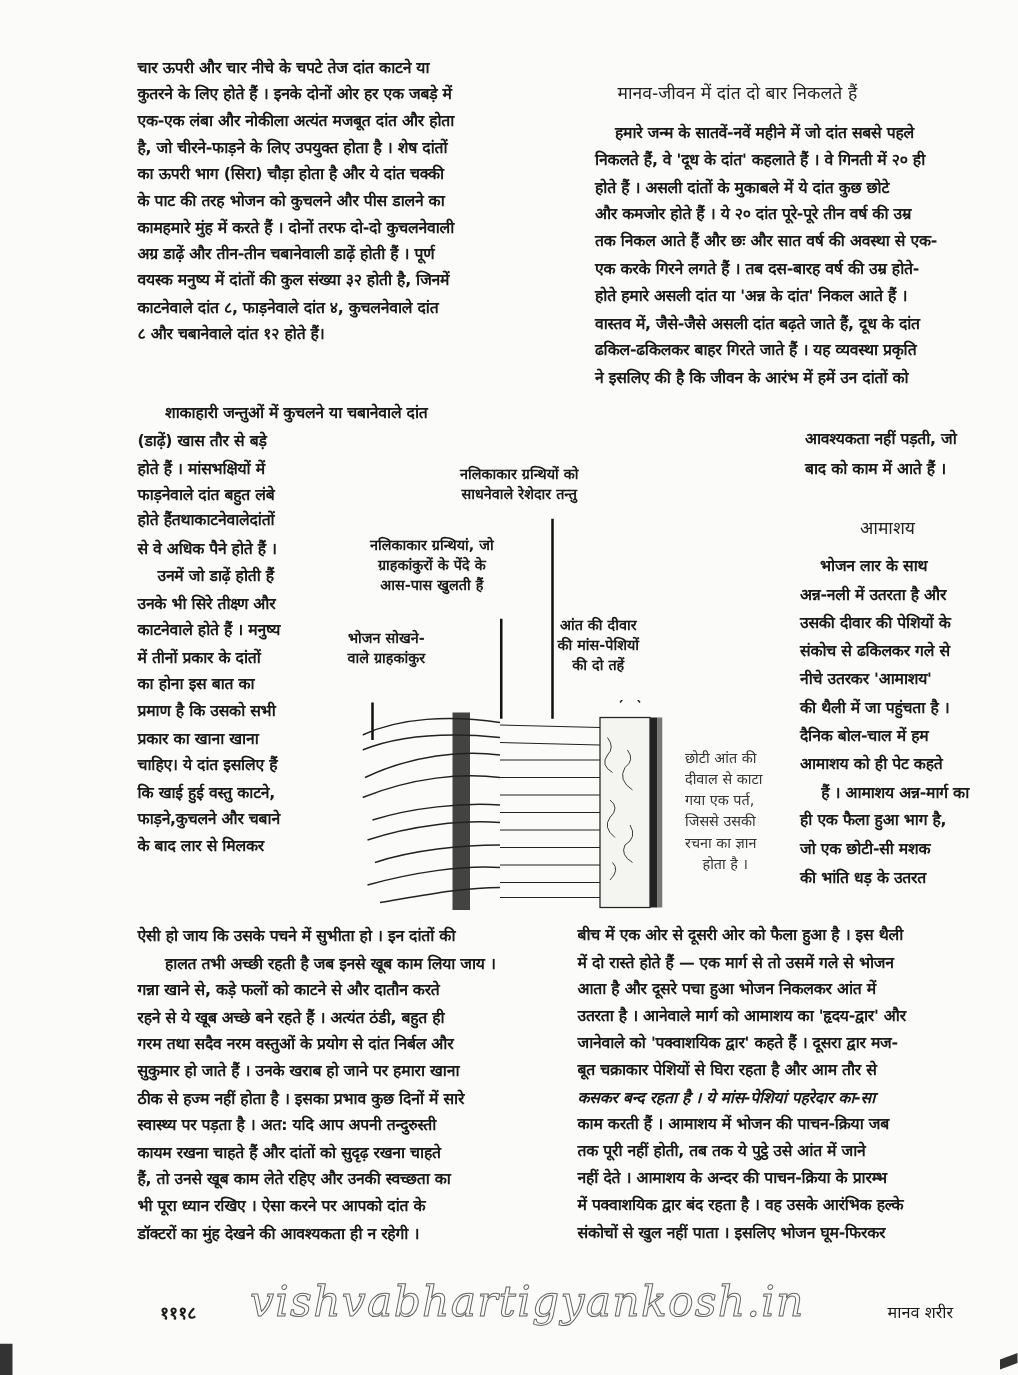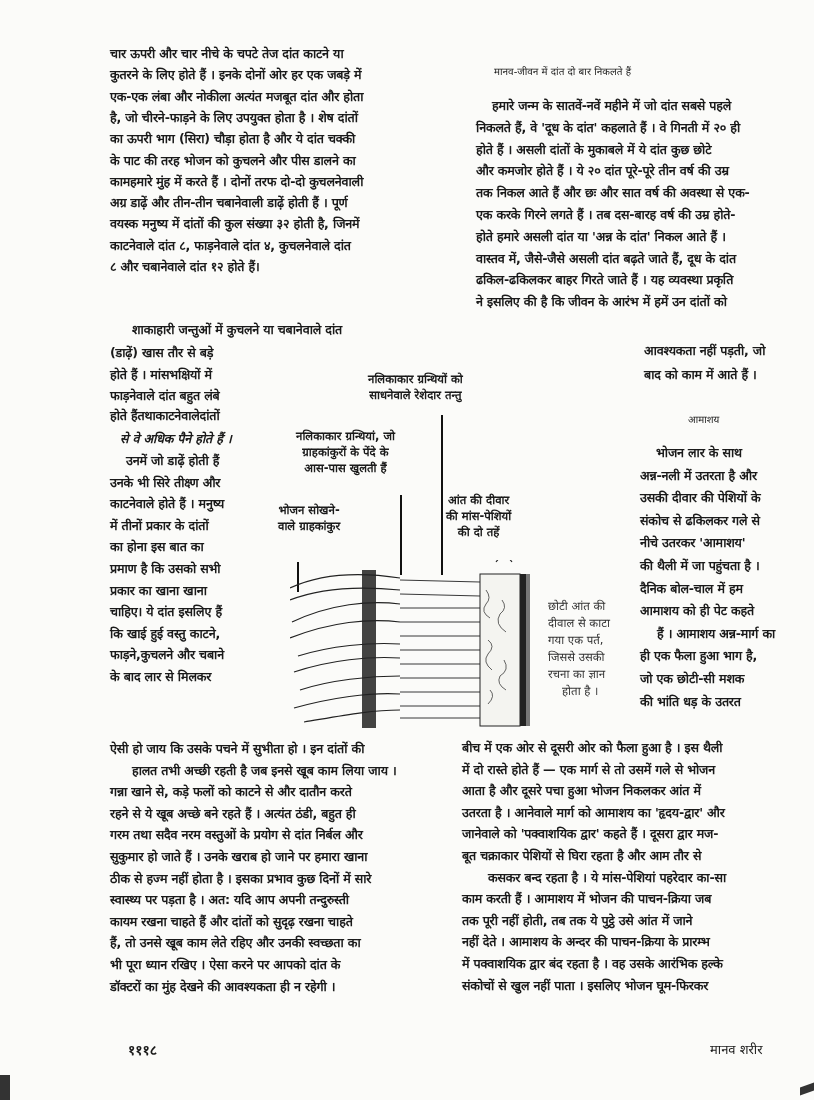--- a/index.html
+++ b/index.html
@@ -4,21 +4,21 @@
 <style>
   html, body { margin: 0; padding: 0; }
   body {
     width: 814px; height: 1100px; background: #fbfbf9; position: relative; overflow: hidden;
     font-family: "DejaVu Sans", sans-serif; color: #1a1a1a;
   }
   .page { position: absolute; left: 0; top: 0; width: 814px; height: 1100px; }
   .line { position: absolute; white-space: nowrap; font-size: 12.6px; line-height: 16px; font-weight: bold; letter-spacing: -0.2px; }
   .col-left .line { left: 110px; }
   .col-right .line { left: 476px; }
-  .heading { position: absolute; font-size: 10px; font-weight: normal; color: #222; white-space: nowrap; text-align: right; }
+  .heading { position: absolute; font-size: 14px; font-weight: normal; color: #222; white-space: nowrap; text-align: right; }
   .label { position: absolute; font-size: 11.5px; font-weight: bold; line-height: 16px; text-align: center; white-space: nowrap; }
   .caption { position: absolute; font-size: 11.5px; line-height: 17px; color: #333; white-space: nowrap; }
   .pointer { position: absolute; background: #111; width: 2px; }
   .footer-num { position: absolute; left: 128px; top: 1040px; font-size: 14px; font-weight: bold; }
   .footer-title { position: absolute; left: 710px; top: 1040px; font-size: 13px; }
   .watermark { position: absolute; left: 200px; top: 1022px; font-family: "DejaVu Serif", serif; font-style: italic; font-size: 34px; color: transparent; -webkit-text-stroke: 0.8px #666; letter-spacing: 1px; }
   .edge-mark-left { position: absolute; left: 0; top: 1075px; width: 10px; height: 25px; background: #333; }
   .edge-mark-right { position: absolute; left: 800px; top: 1085px; width: 14px; height: 8px; background: #333; transform: skewY(-20deg); }
   .diagram { position: absolute; left: 290px; top: 560px; width: 240px; height: 170px; }
 </style>
@@ -37,21 +37,21 @@
       <div class="line" style="left: 110px; top: 173.8px;">कामहमारे मुंह में करते हैं । दोनों तरफ दो-दो कुचलनेवाली</div>
       <div class="line" style="left: 110px; top: 195.1px;">अग्र डाढ़ें और तीन-तीन  चबानेवाली डाढ़ें होती हैं । पूर्ण</div>
       <div class="line" style="left: 110px; top: 216.4px;">वयस्क मनुष्य में दांतों की कुल संख्या ३२ होती है, जिनमें</div>
       <div class="line" style="left: 110px; top: 237.7px; text-align: center;">काटनेवाले  दांत ८, फाड़नेवाले दांत ४, कुचलनेवाले दांत</div>
       <div class="line" style="left: 110px; top: 259px;">८ और चबानेवाले दांत १२ होते हैं।</div>
       <div class="line" style="left: 132px; top: 322px;">शाकाहारी जन्तुओं में कुचलने या चबानेवाले दांत</div>
       <div class="line" style="left: 110px; top: 345px;">(डाढ़ें) खास तौर से बड़े</div>
       <div class="line" style="left: 110px; top: 366.6px;">होते हैं । मांसभक्षियों में</div>
       <div class="line" style="left: 110px; top: 388.2px;">फाड़नेवाले दांत  बहुत लंबे</div>
       <div class="line" style="left: 110px; top: 408px;">होते हैंतथाकाटनेवालेदांतों</div>
-      <div class="line" style="left: 120px; top: 431.4px; font-style: italic;">से वे अधिक पैने होते हैं ।</div>
+      <div class="line" style="left: 110px; top: 431.4px;">से वे अधिक पैने होते हैं ।</div>
       <div class="line" style="left: 110px; top: 453px; margin-left: 16px;">उनमें  जो  डाढ़ें  होती  हैं</div>
       <div class="line" style="left: 110px; top: 474.6px;">उनके भी सिरे तीक्ष्ण और</div>
       <div class="line" style="left: 110px; top: 496.2px;">काटनेवाले होते हैं । मनुष्य</div>
       <div class="line" style="left: 110px; top: 517.8px;">में तीनों  प्रकार के  दांतों</div>
       <div class="line" style="left: 110px; top: 539.4px;">का  होना  इस  बात  का</div>
       <div class="line" style="left: 110px; top: 561px;">प्रमाण है कि उसको सभी</div>
       <div class="line" style="left: 110px; top: 582.6px;">प्रकार  का  खाना  खाना</div>
       <div class="line" style="left: 110px; top: 604.2px;">चाहिए। ये दांत इसलिए हैं</div>
       <div class="line" style="left: 110px; top: 625.8px;">कि खाई हुई वस्तु  काटने,</div>
       <div class="line" style="left: 110px; top: 647.4px;">फाड़ने,कुचलने और चबाने</div>
@@ -96,21 +96,21 @@
       <div class="line" style="left: 640px; top: 625.8px; padding-left: 17px;">हैं । आमाशय अन्न-मार्ग का</div>
       <div class="line" style="left: 640px; top: 648.4px;">ही एक फैला हुआ भाग है,</div>
       <div class="line" style="left: 640px; top: 671px;">जो एक  छोटी-सी  मशक</div>
       <div class="line" style="left: 640px; top: 693.6px;">की भांति धड़ के  उतरत</div>
       <div class="line" style="left: 462px; top: 740px;">बीच में एक ओर से दूसरी ओर को फैला हुआ है । इस थैली</div>
       <div class="line" style="left: 462px; top: 761.6px;">में दो रास्ते होते हैं — एक मार्ग से तो उसमें गले से भोजन</div>
       <div class="line" style="left: 462px; top: 783.2px;">आता है और दूसरे पचा हुआ भोजन  निकलकर आंत में</div>
       <div class="line" style="left: 462px; top: 804.8px;">उतरता है । आनेवाले मार्ग को आमाशय का 'हृदय-द्वार' और</div>
       <div class="line" style="left: 462px; top: 826.4px;">जानेवाले को 'पक्वाशयिक द्वार' कहते हैं । दूसरा द्वार मज-</div>
       <div class="line" style="left: 462px; top: 848px;">बूत चक्राकार पेशियों से घिरा रहता है  और आम तौर से</div>
-      <div class="line" style="left: 488px; top: 869.6px;">कसकर  बन्द रहता है ।  ये मांस-पेशियां पहरेदार  का-सा</div>
+      <div class="line" style="left: 462px; top: 869.6px; font-style: italic;">कसकर  बन्द रहता है ।  ये मांस-पेशियां पहरेदार  का-सा</div>
       <div class="line" style="left: 462px; top: 891.2px;">काम करती हैं । आमाशय में भोजन  की पाचन-क्रिया जब</div>
       <div class="line" style="left: 462px; top: 912.8px;">तक  पूरी नहीं होती, तब तक ये  पुट्ठे उसे आंत में  जाने</div>
       <div class="line" style="left: 462px; top: 934.4px;">नहीं देते । आमाशय के  अन्दर की पाचन-क्रिया के प्रारम्भ</div>
       <div class="line" style="left: 462px; top: 956px;">में पक्वाशयिक द्वार बंद रहता है । वह उसके आरंभिक हल्के</div>
       <div class="line" style="left: 462px; top: 977.6px;">संकोचों से खुल नहीं पाता ।  इसलिए भोजन  घूम-फिरकर</div>
     </div>
 
   <div>
     <div class="label" style="left:368px; top:371px;">
       <div>नलिकाकार ग्रन्थियों को</div>
@@ -164,17 +164,18 @@
     <div class="caption" style="left:548px; top:598px;">
       <div>छोटी आंत  की</div>
       <div>दीवाल से काटा</div>
       <div>गया  एक  पर्त,</div>
       <div>जिससे   उसकी</div>
       <div>रचना का ज्ञान</div>
       <div style="padding-left:14px;">होता है ।</div>
     </div>
   </div>
 
+  <div class="watermark">vishvabhartigyankosh.in</div>
   <div class="footer-num">१११८</div>
   <div class="footer-title">मानव शरीर</div>
   <div class="edge-mark-left"></div>
   <div class="edge-mark-right"></div>
 </div>
 
 </body></html>

